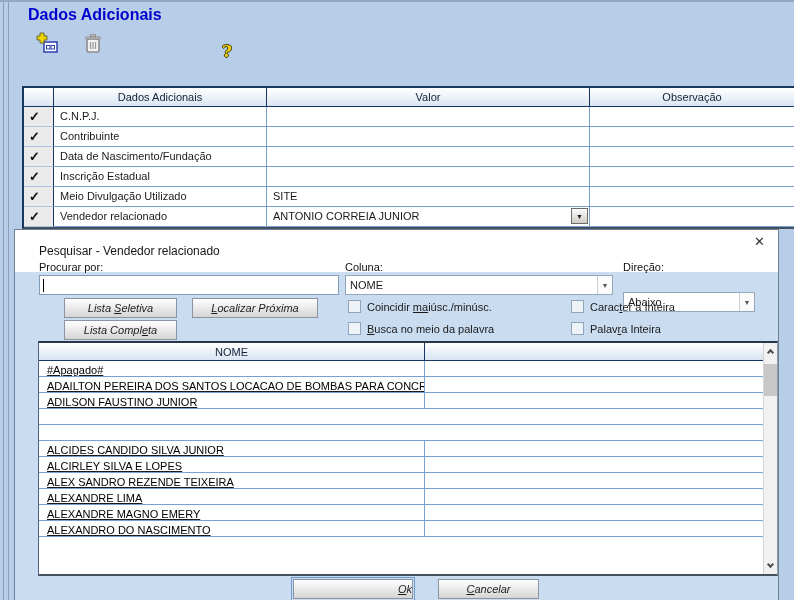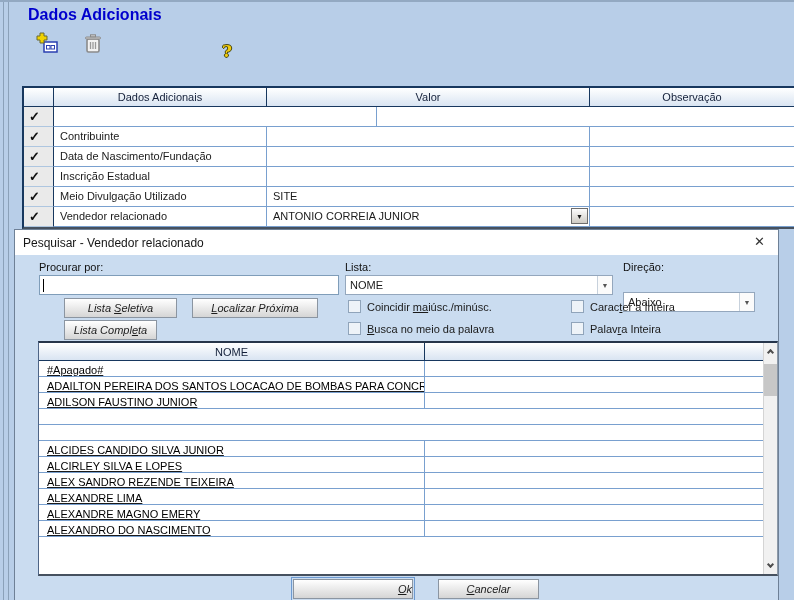--- a/index.html
+++ b/index.html
@@ -57,22 +57,22 @@
     border:1px solid #6d6d6d; font-size:7px; color:#1a1a1a;
     display:flex; align-items:center; justify-content:center; cursor:pointer;
   }
 
   
   .dialog {
     position:absolute; left:14px; top:227px; width:765px; height:373px;
     background:#cadcf0; border:1px solid #6e8096;
   }
   .dlg-titlebar {
-    height:25px; background:#ffffff; display:flex; align-items:center;
-    padding-left:8px; font-size:12px; color:#161616; position:relative;
+    height:42px; background:#ffffff; display:flex; align-items:center;
+    padding-left:24px; font-size:12px; color:#161616; position:relative;
   }
   .dlg-close {
     position:absolute; right:13px; top:4px; font-size:13px; color:#333; cursor:pointer;
     line-height:16px;
   }
   .dlg-label { position:absolute; font-size:11px; color:#101010; white-space:nowrap; }
   .text-input {
     position:absolute; background:#fff; border:1px solid #7f9db9; height:20px;
   }
   .caret { position:absolute; left:3px; top:3px; width:1px; height:13px; background:#000; }
@@ -171,20 +171,21 @@
 <div class="grid">
   <div class="grid-header">
     <div class="gh-cell" style="width:30px"></div>
     <div class="gh-cell w-label">Dados Adicionais</div>
     <div class="gh-cell w-value">Valor</div>
     <div class="gh-cell w-obs">Observação</div>
   </div>
 
   <div class="grid-row">
     <div class="g-check">✓</div>
+    <div class="g-cell w-label">C.N.P.J.</div>
     <div class="g-cell w-value"></div>
     <div class="g-cell w-obs"></div>
   </div>
   <div class="grid-row">
     <div class="g-check">✓</div>
     <div class="g-cell w-label">Contribuinte</div>
     <div class="g-cell w-value"></div>
     <div class="g-cell w-obs"></div>
   </div>
   <div class="grid-row">
@@ -220,36 +221,36 @@
   <div class="dlg-titlebar">
     <span>Pesquisar - Vendedor relacionado</span>
     <span class="dlg-close">✕</span>
   </div>
 
   <div class="dlg-label" style="left:24px; top:31px">Procurar por:</div>
   <div class="text-input" style="left:24px; top:45px; width:300px">
     <div class="caret"></div>
   </div>
 
-  <div class="dlg-label" style="left:330px; top:31px">Lista:</div>
+  <div class="dlg-label" style="left:330px; top:31px">Coluna:</div>
   <div class="combo" style="left:330px; top:45px; width:268px">
     <div class="combo-text">NOME</div>
     <div class="combo-arrow">▼</div>
   </div>
 
   <div class="dlg-label" style="left:608px; top:31px">Direção:</div>
   <div class="combo" style="left:608px; top:62px; width:132px">
     <div class="combo-text">Abaixo</div>
     <div class="combo-arrow">▼</div>
   </div>
 
   <div class="btn" style="left:49px; top:68px; width:113px">
     <span><span>Lista </span><u>S</u><span>eletiva</span></span>
   </div>
-  <div class="btn" style="left:49px; top:90px; width:93px">
+  <div class="btn" style="left:49px; top:90px; width:113px">
     <span><span>Lista Compl</span><u>e</u><span>ta</span></span>
   </div>
   <div class="btn" style="left:177px; top:68px; width:126px">
     <span><span></span><u>L</u><span>ocalizar Próxima</span></span>
   </div>
 
   <div class="chk-row" style="left:333px; top:70px">
     <span class="chk-box"></span>
     <span><span>Coincidir </span><u>ma</u><span>iúsc./minúsc.</span></span>
   </div>

